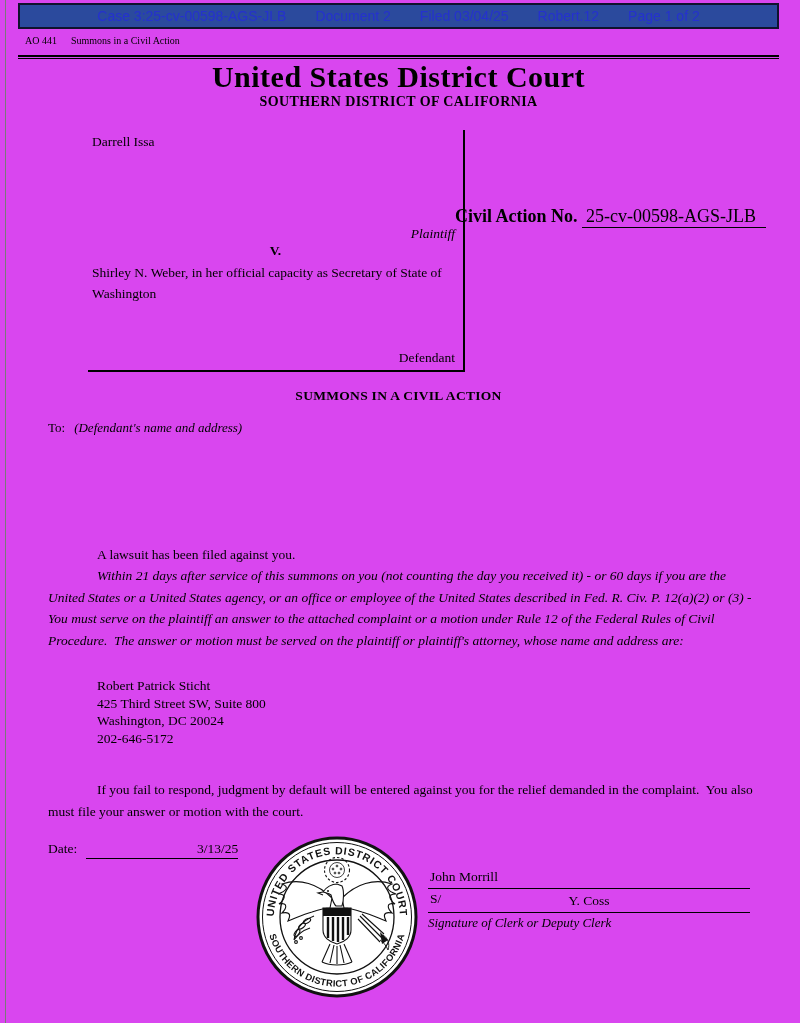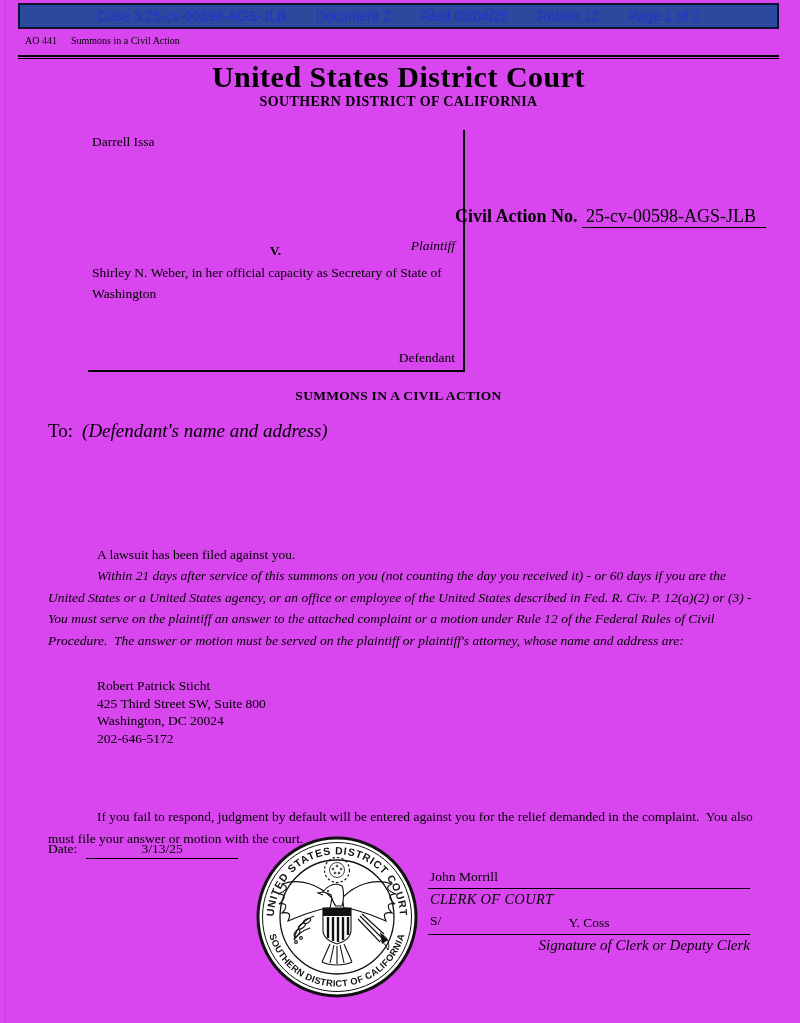--- a/index.html
+++ b/index.html
@@ -42,54 +42,54 @@
     text-align: center; font-weight: bold; font-size: 14px; letter-spacing: 0.4px;
   }
   
   .caption-box {
     position: absolute; left: 48px; top: 130px; width: 377px; height: 242px;
     border-right: 2px solid #000; border-bottom: 2px solid #000;
     font-size: 13.5px;
     margin-left: 40px;
   }
   .plaintiff-name   { position: absolute; left: 4px; top: 4px; width: 360px; }
-  .plaintiff-label  { position: absolute; right: 8px; top: 108px; font-style: italic; }
+  .plaintiff-label  { position: absolute; right: 8px; top: 96px; font-style: italic; }
   .versus-label     { position: absolute; left: 0; top: 113px; width: 100%; text-align: center; font-weight: bold; }
   .defendant-name   { position: absolute; left: 4px; top: 132px; width: 366px; line-height: 21px; }
   .defendant-label  { position: absolute; right: 8px; bottom: 4px; }
   
   .civil-action { position: absolute; left: 455px; top: 206px; font-size: 18px; }
   .civil-action .label { font-weight: bold; }
   .civil-action .number { border-bottom: 1.5px solid #000; padding: 0 10px 1px 4px; }
   
   .summons-heading {
     position: absolute; left: 18px; top: 388px; width: 761px;
     text-align: center; font-weight: bold; font-size: 13.5px; letter-spacing: 0.3px;
   }
-  .to-line { position: absolute; left: 48px; top: 420px; font-size: 19px; }
+  .to-line { position: absolute; left: 48px; top: 420px; font-size: 13px; }
   .to-line .hint { font-style: italic; margin-left: 9px; }
   
   .para { font-size: 13.5px; line-height: 21.5px; white-space: pre-wrap; }
   .para-1 { position: absolute; left: 48px; top: 544px; width: 712px; text-indent: 49px; }
   .para-2 { position: absolute; left: 48px; top: 565px; width: 712px; text-indent: 49px; font-style: italic; }
   .attorney-block { position: absolute; left: 97px; top: 677px; font-size: 13.5px; line-height: 17.5px; }
-  .para-3 { position: absolute; left: 48px; top: 779px; width: 706px; text-indent: 49px; margin-top: 27px; }
+  .para-3 { position: absolute; left: 48px; top: 779px; width: 706px; text-indent: 49px; }
   
   .date-row { position: absolute; left: 48px; top: 841px; font-size: 13.5px; }
   .date-underline {
     display: inline-block; width: 152px; margin-left: 9px;
-    border-bottom: 1.5px solid #000; text-align: center; padding-bottom: 1px;
+    border-bottom: 1.5px solid #000; text-align: right; padding-bottom: 1px;
   }
   .sig-block { position: absolute; left: 428px; top: 841px; width: 322px; font-size: 13.5px; }
   .clerk-name { border-bottom: 1.5px solid #000; padding: 0 0 3px 2px; margin-top: 28px; }
   .clerk-title { font-style: italic; font-size: 14.5px; padding: 2px 0 3px 2px; letter-spacing: 0.3px; }
   .s-row { position: relative; border-bottom: 1.5px solid #000; height: 24px; text-align: center; }
   .s-label { position: absolute; left: 2px; top: 2px; }
   .deputy-sig { display: inline-block; padding-top: 4px; }
-  .sig-caption { text-align: right; font-style: italic; font-size: 15px; padding-top: 2px; }
+  .sig-caption { text-align: left; font-style: italic; font-size: 13px; padding-top: 2px; }
   
   .seal { position: absolute; left: 252px; top: 832px; }
   .seal text { font-family: "Liberation Sans", "DejaVu Sans", sans-serif; font-weight: bold; fill: #111; }
 </style>
 </head>
 <body>
 
 <div class="page">
   <div class="page-edge-line"></div>
 
@@ -200,20 +200,19 @@
         <circle cx="49" cy="106" r="1.4"></circle>
 
       <path d="M 108 84 L 130 106 M 110 82 L 132 102 M 106 87 L 128 110"></path>
       <path d="M 128 100 L 136 108 L 130 112 Z" fill="#111" stroke="none"></path>
       <path d="M 131 103 C 136 106 138 112 136 118 C 134 113 131 110 128 108" stroke-width="0.9"></path>
     </g>
   </svg>
 
   <div class="sig-block">
     <div class="clerk-name">John Morrill</div>
-    <div class="clerk-title">CLERK OF COURT</div>
     <div class="s-row">
       <span class="s-label">S/</span>
       <span class="deputy-sig">Y. Coss</span>
     </div>
     <div class="sig-caption">Signature of Clerk or Deputy Clerk</div>
   </div>
 </div>
 
 </body></html>

